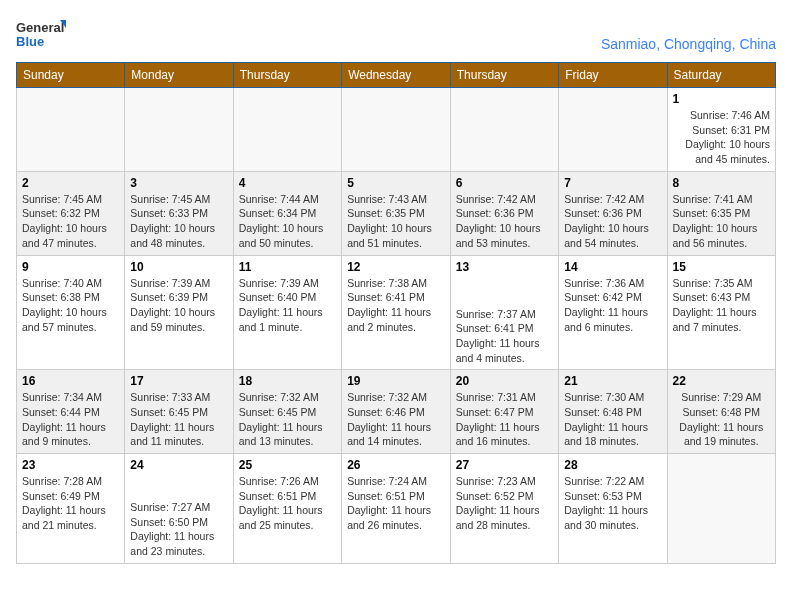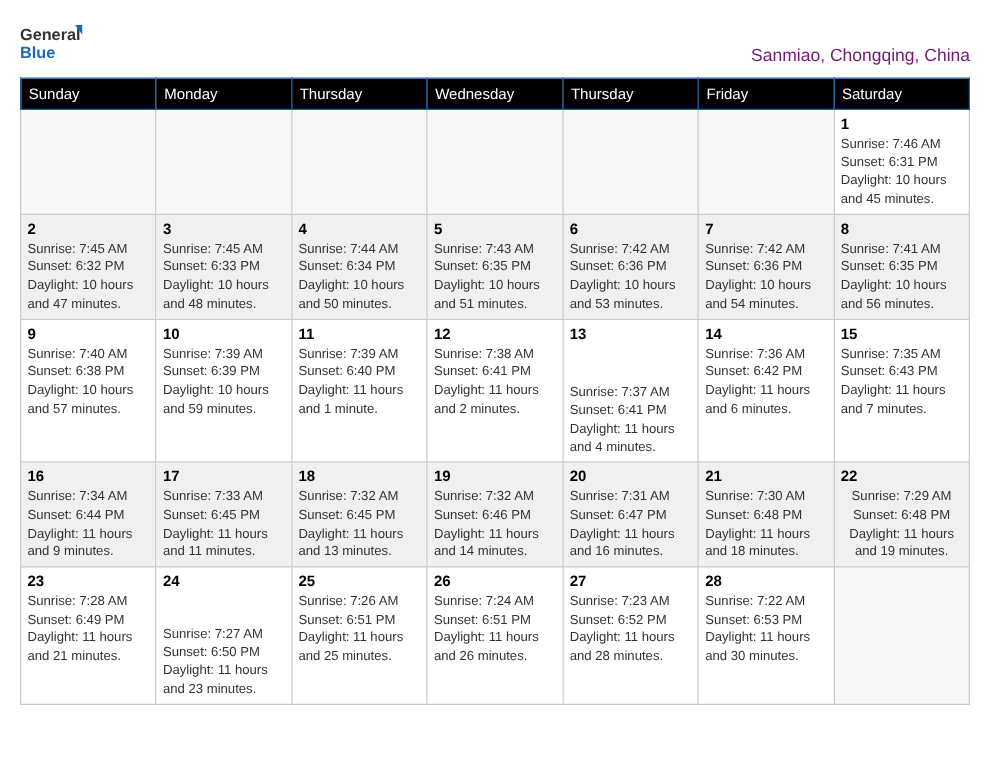--- a/index.html
+++ b/index.html
@@ -25,30 +25,30 @@
     .title-block {
       text-align: right;
     }
     .month-title {
       font-size: 32px;
       font-weight: normal;
       color: #333;
     }
     .location {
       font-size: 14px;
-      color: #701a75;
+      color: #3b82f6;
       margin-top: 16px;
     }
     table {
       width: 100%;
       border-collapse: collapse;
       font-size: 11px;
     }
     th {
-      background-color: #000000;
+      background-color: #a16207;
       color: #fff;
       text-align: left;
       padding: 5px 6px;
       font-weight: normal;
       font-size: 12px;
       border: 1px solid #2060a0;
     }
     td {
       border: 1px solid #ccc;
       vertical-align: top;
@@ -106,21 +106,21 @@
   <tbody id="calendar-body">
   <tr>
         <td class="empty"></td>
         <td class="empty"></td>
         <td class="empty"></td>
         <td class="empty"></td>
         <td class="empty"></td>
         <td class="empty"></td>
         <td>
           <span class="day-num">1</span>
-          <div class="day-info" style="white-space: pre-line;">Sunrise: 7:46 AM
+          <div class="day-info" style="white-space: pre-line; text-align: right;">Sunrise: 7:46 AM
 Sunset: 6:31 PM
 Daylight: 10 hours and 45 minutes.</div>
         </td>
       </tr>
       <tr>
         <td class="shaded">
           <span class="day-num">2</span>
           <div class="day-info" style="white-space: pre-line;">Sunrise: 7:45 AM
 Sunset: 6:32 PM
 Daylight: 10 hours and 47 minutes.</div>

